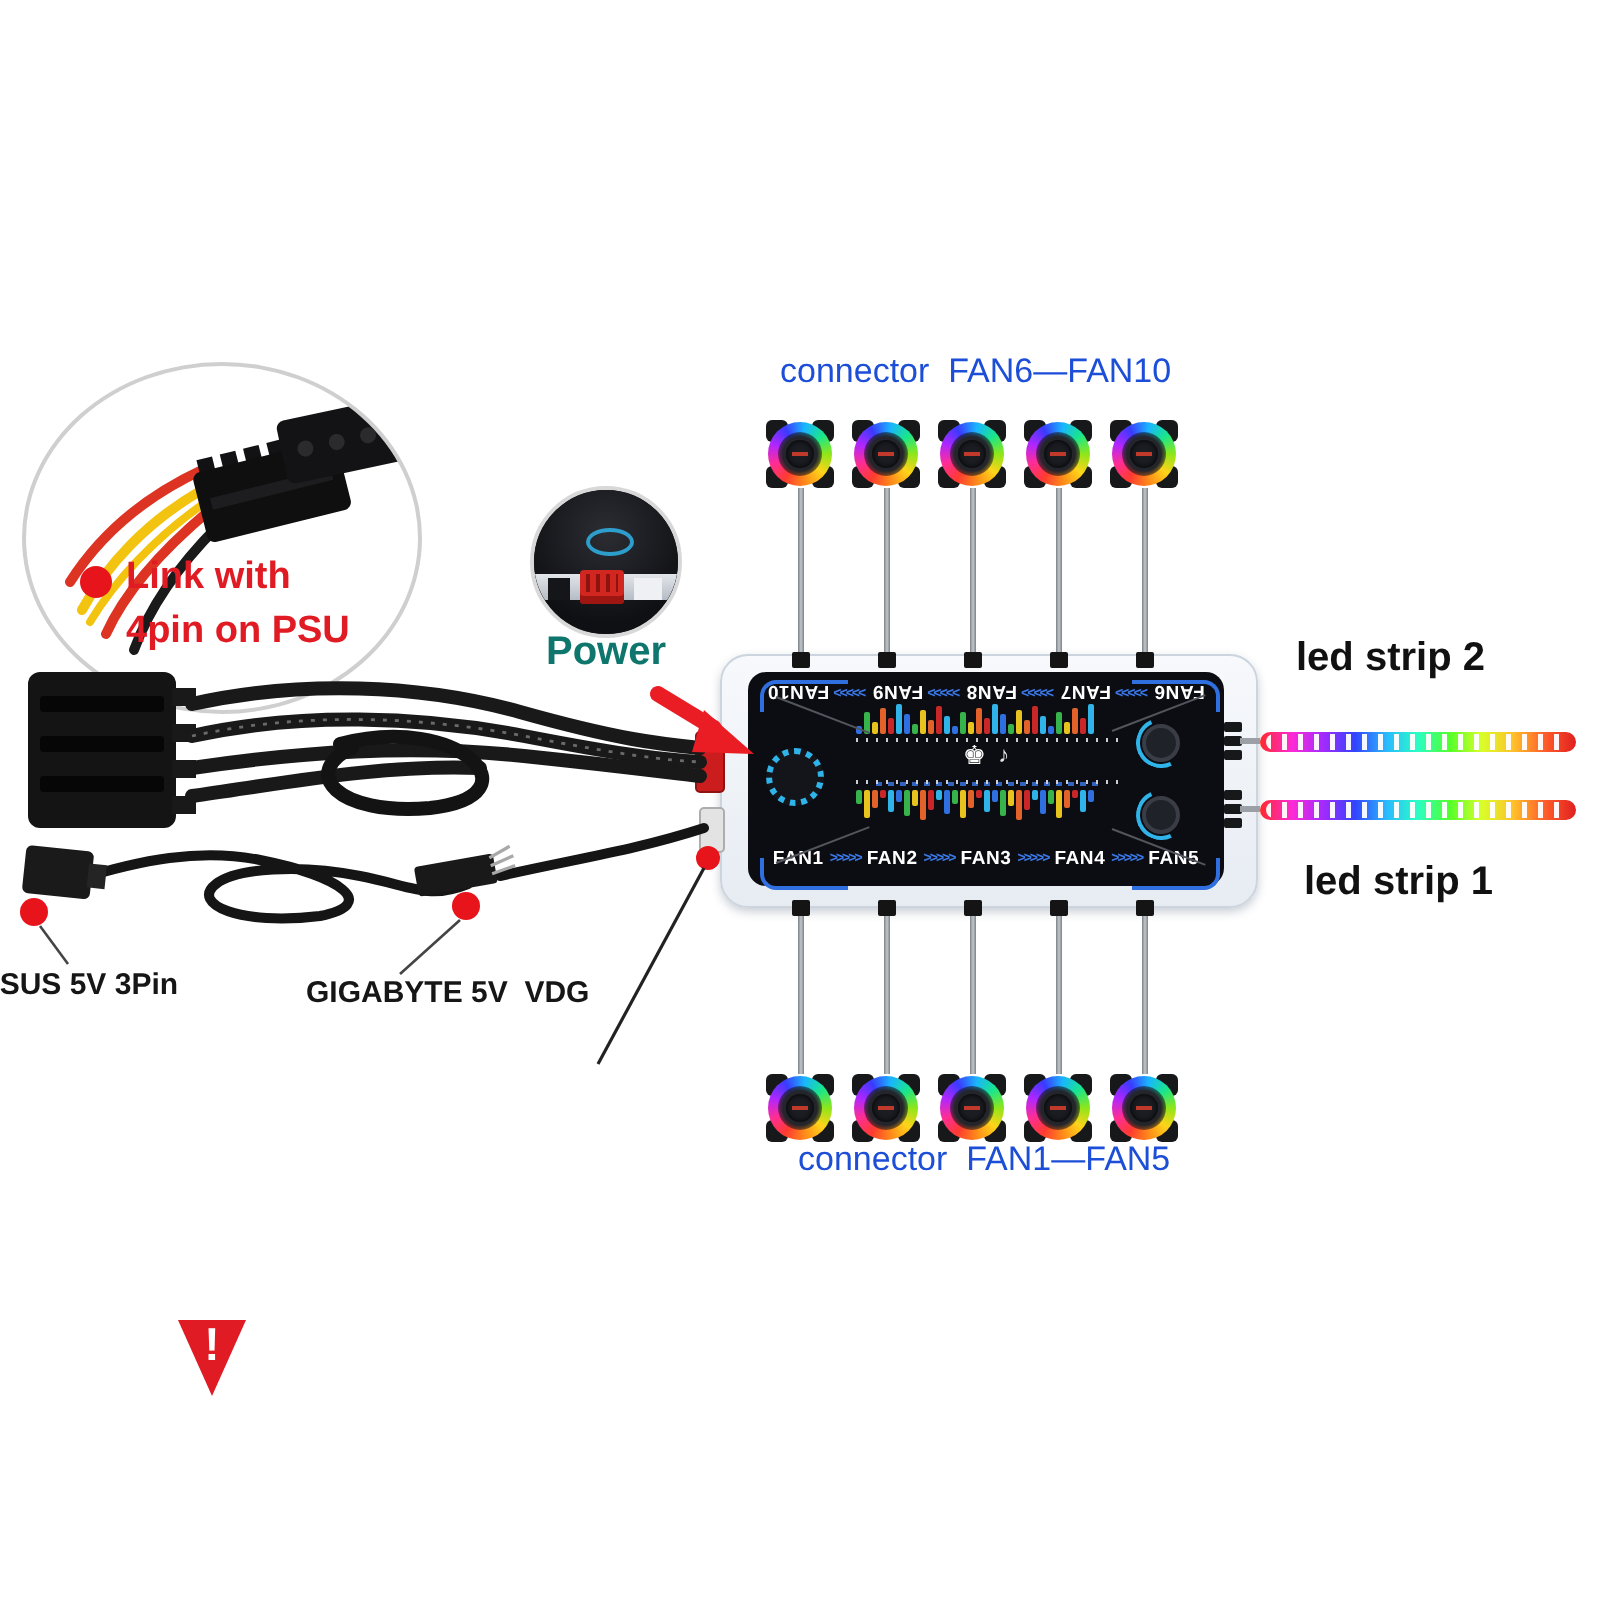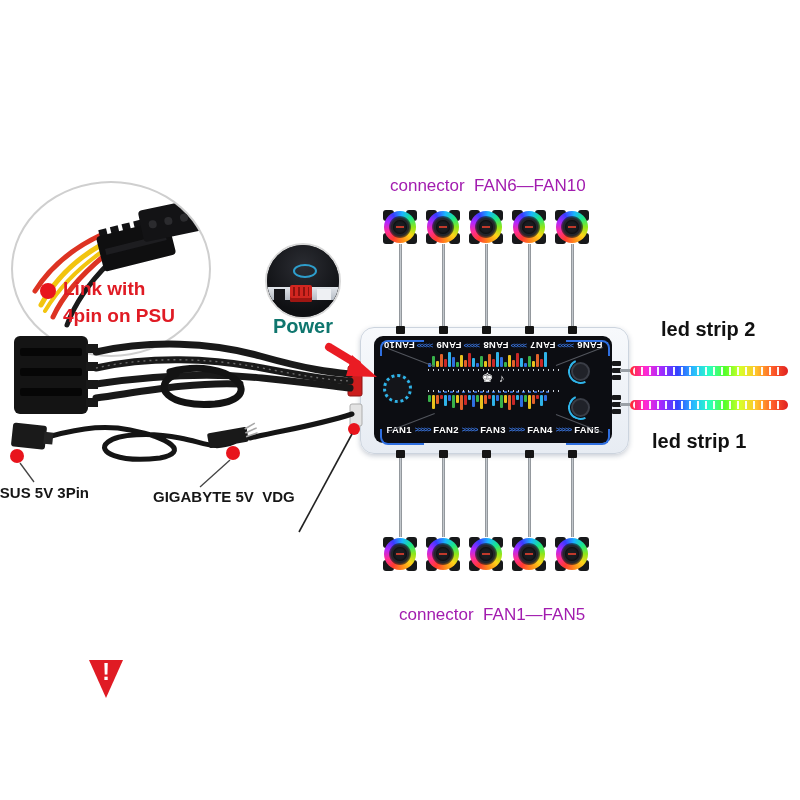--- a/index.html
+++ b/index.html
@@ -95,24 +95,24 @@
   .power-circle .band{position:absolute;left:0;top:42px;width:72px;height:13px;
     background:linear-gradient(180deg,#e2e6eb,#b6bcc5);}
   .power-circle .cb{position:absolute;left:7px;top:44px;width:11px;height:11px;background:#15161a;}
   .power-circle .cr{position:absolute;left:23px;top:40px;width:22px;height:17px;background:#d22620;
     border-radius:2px;box-shadow:inset 0 -4px 0 #9e1612;}
   .power-circle .cr::after{content:'';position:absolute;inset:2px 3px 6px 3px;
     background:repeating-linear-gradient(90deg,#8e130f 0 2px,transparent 2px 5px);}
   .power-circle .cw{position:absolute;left:50px;top:44px;width:14px;height:11px;background:#eef0f3;}
 
   
-  .lbl{position:absolute;color:#a21caf;white-space:pre;}
+  .lbl{position:absolute;color:#1d4ed8;white-space:pre;}
   .lbl-conn-top{left:390px;top:176px;font-size:17px;}
-  .lbl-conn-bottom{left:399px;top:605px;font-size:17px;}
-  .lbl-led2{left:648px;top:318px;font-size:20px;font-weight:600;color:#111;margin-left:13px;}
+  .lbl-conn-bottom{left:399px;top:570px;font-size:17px;}
+  .lbl-led2{left:648px;top:318px;font-size:20px;font-weight:600;color:#111;}
   .lbl-led1{left:652px;top:430px;font-size:20px;font-weight:600;color:#111;}
   .lbl-power{left:273px;top:315px;font-size:20px;font-weight:700;color:#0f766e;}
   .lbl-asus{left:-11px;top:484px;font-size:15px;font-weight:600;color:#161616;}
   .lbl-giga{left:153px;top:488px;font-size:15px;font-weight:600;color:#161616;}
   .lbl-sync{left:118px;top:533px;font-size:21px;color:#141414;}
   .warn-tri{position:absolute;left:89px;top:660px;width:34px;height:38px;background:#e01b24;
     clip-path:polygon(0 0,100% 0,50% 100%);}
   .warn-excl{position:absolute;left:89px;top:659px;width:34px;text-align:center;
     color:#fff;font-size:23px;font-weight:700;}
   .warn-text{position:absolute;left:129px;top:678px;font-size:15.2px;color:#d81e1e;}

